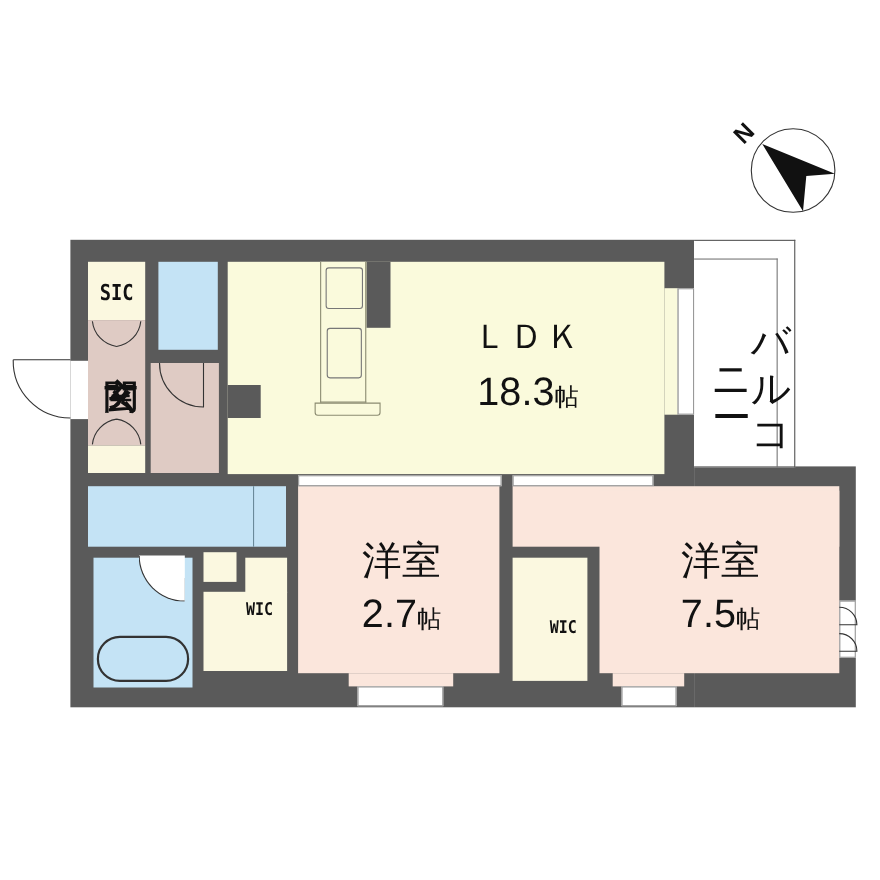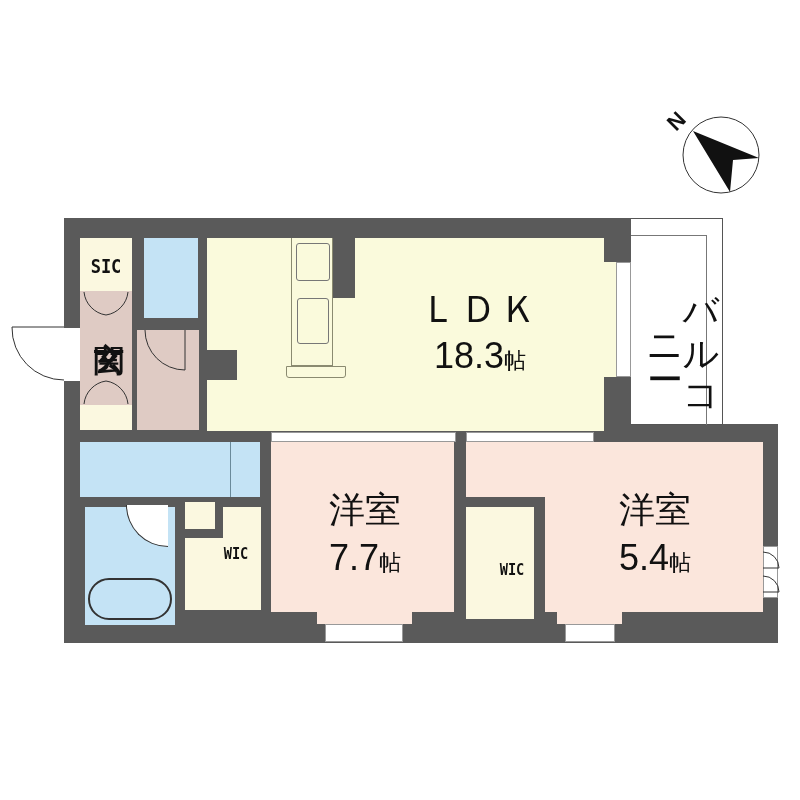--- a/index.html
+++ b/index.html
@@ -6,21 +6,21 @@
   body{width:800px;height:800px;position:relative;overflow:hidden;font-family:"Liberation Sans","DejaVu Sans",sans-serif;}
   .abs{position:absolute;box-sizing:border-box;}
   .wall{background:#5a5a5a;}
   .ldk{background:#fafadc;}
   .cream{background:#fbf8e0;}
   .blue{background:#c4e3f5;}
   .pink{background:#fbe6dc;}
   .taupe{background:#dfcbc4;}
   .white{background:#ffffff;}
   .lbl{color:#111;text-align:center;line-height:1;}
-  .big{font-size:38px;font-weight:400;letter-spacing:2px;}
+  .big{font-size:31px;font-weight:400;letter-spacing:2px;}
   .num{font-size:36px;}
   .num small{font-size:22px;}
   .sm{font-size:20px;font-family:"DejaVu Sans Mono","Liberation Mono",monospace;font-weight:bold;transform:scaleX(0.85);}
   .vert{writing-mode:vertical-rl;font-size:36px;letter-spacing:6px;}
   svg{position:absolute;left:0;top:0;}
 </style>
 </head>
 <body>
 
 <div class="abs wall" style="left:64px;top:218px;width:567px;height:425px;"></div>
@@ -73,32 +73,32 @@
 <div class="abs cream" style="left:185px;top:538px;width:76px;height:72px;"></div>
 <div class="abs cream" style="left:223px;top:507px;width:38px;height:32px;"></div>
 <div class="abs lbl sm" style="left:213px;top:546px;width:46px;font-size:16px;">WIC</div>
 
 <div class="abs pink" style="left:271px;top:442px;width:183px;height:170px;"></div>
 <div class="abs pink" style="left:317px;top:612px;width:95px;height:12px;"></div>
 <div class="abs white" style="left:325px;top:624px;width:78px;height:18px;border:1px solid #999;"></div>
 <div class="abs white" style="left:271px;top:432px;width:185px;height:10px;border:1px solid #999;"></div>
 <div class="abs lbl" style="left:300px;top:492px;width:130px;font-size:36px;">洋室</div>
 <div class="abs lbl num" style="left:300px;top:540px;width:130px;">
-  <span>7.7</span><small>帖</small>
+  <span>2.7</span><small>帖</small>
 </div>
 
 <div class="abs pink" style="left:466px;top:442px;width:297px;height:55px;"></div>
 <div class="abs pink" style="left:545px;top:446px;width:218px;height:166px;"></div>
 <div class="abs pink" style="left:557px;top:612px;width:65px;height:12px;"></div>
 <div class="abs white" style="left:565px;top:624px;width:50px;height:18px;border:1px solid #999;"></div>
 <div class="abs white" style="left:466px;top:432px;width:128px;height:10px;border:1px solid #999;"></div>
 <div class="abs white" style="left:763px;top:546px;width:15px;height:52px;border:1px solid #999;"></div>
 <div class="abs lbl" style="left:590px;top:492px;width:130px;font-size:36px;">洋室</div>
 <div class="abs lbl num" style="left:590px;top:540px;width:130px;">
-  <span>5.4</span><small>帖</small>
+  <span>7.5</span><small>帖</small>
 </div>
 
 <div class="abs cream" style="left:466px;top:507px;width:68px;height:112px;"></div>
 <div class="abs lbl sm" style="left:490px;top:562px;width:44px;font-size:16px;">WIC</div>
 
 <svg width="800" height="800">
   <path d="M12 327 L64 327 M12 327 A52 52 0 0 0 64 380" fill="none" stroke="#333" stroke-width="1"></path>
   <path d="M145 330 A40 40 0 0 0 185 370 L185 330" fill="none" stroke="#333" stroke-width="1"></path>
   <path d="M84 292 A26 26 0 0 0 106 315 M128 292 A26 26 0 0 1 106 315" fill="none" stroke="#333" stroke-width="1"></path>
   <path d="M84 404 A26 26 0 0 1 106 381 M128 404 A26 26 0 0 0 106 381" fill="none" stroke="#333" stroke-width="1"></path>

